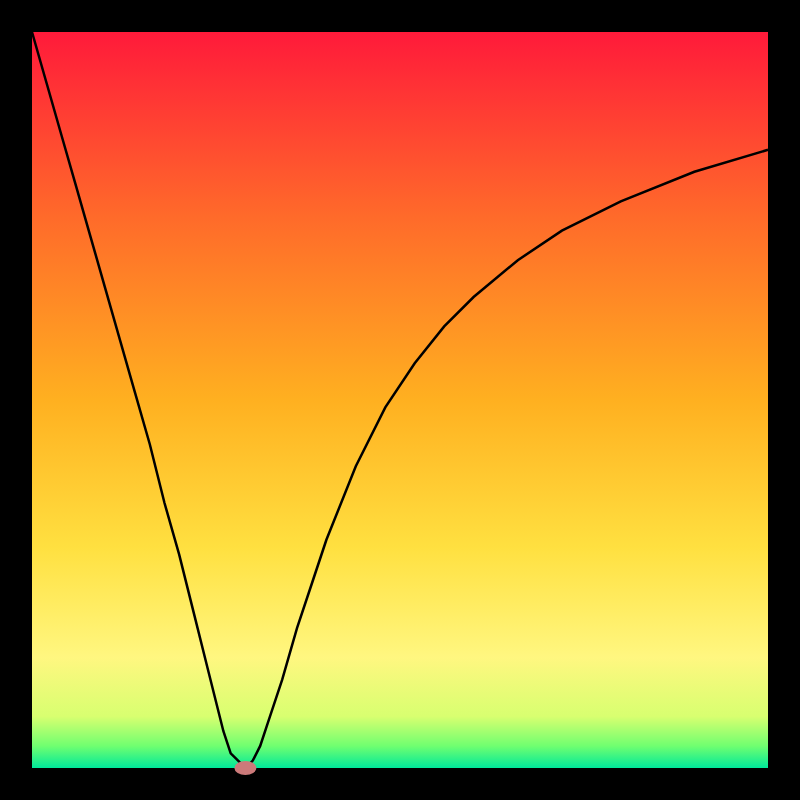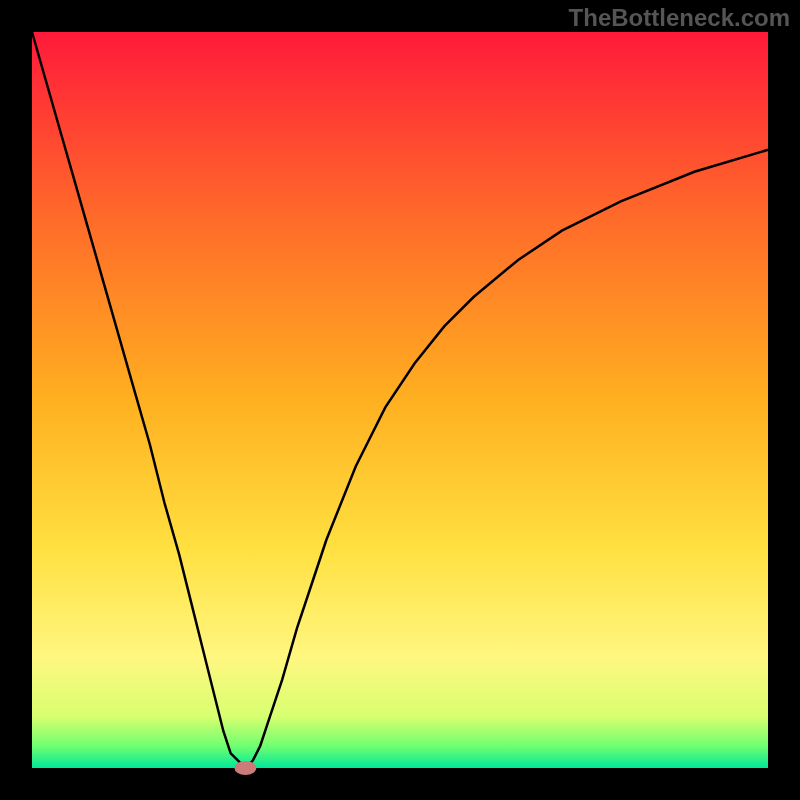--- a/index.html
+++ b/index.html
@@ -29,21 +29,20 @@
     position: absolute;
     top: 0;
     left: 0;
   }
 </style>
 </head>
 <body>
 
 <div class="container">
 
-  <div class="watermark">TheBottleneck.com</div>
 
   <svg class="chart" width="800" height="800" viewBox="0 0 800 800">
     <defs>
       <linearGradient id="bg-grad" x1="0" y1="0" x2="0" y2="1">
 
       <stop offset="0%" stop-color="#ff1a3a"></stop>
           <stop offset="25%" stop-color="#ff6a2a"></stop>
           <stop offset="50%" stop-color="#ffb020"></stop>
           <stop offset="70%" stop-color="#ffe040"></stop>
           <stop offset="85%" stop-color="#fff780"></stop>

